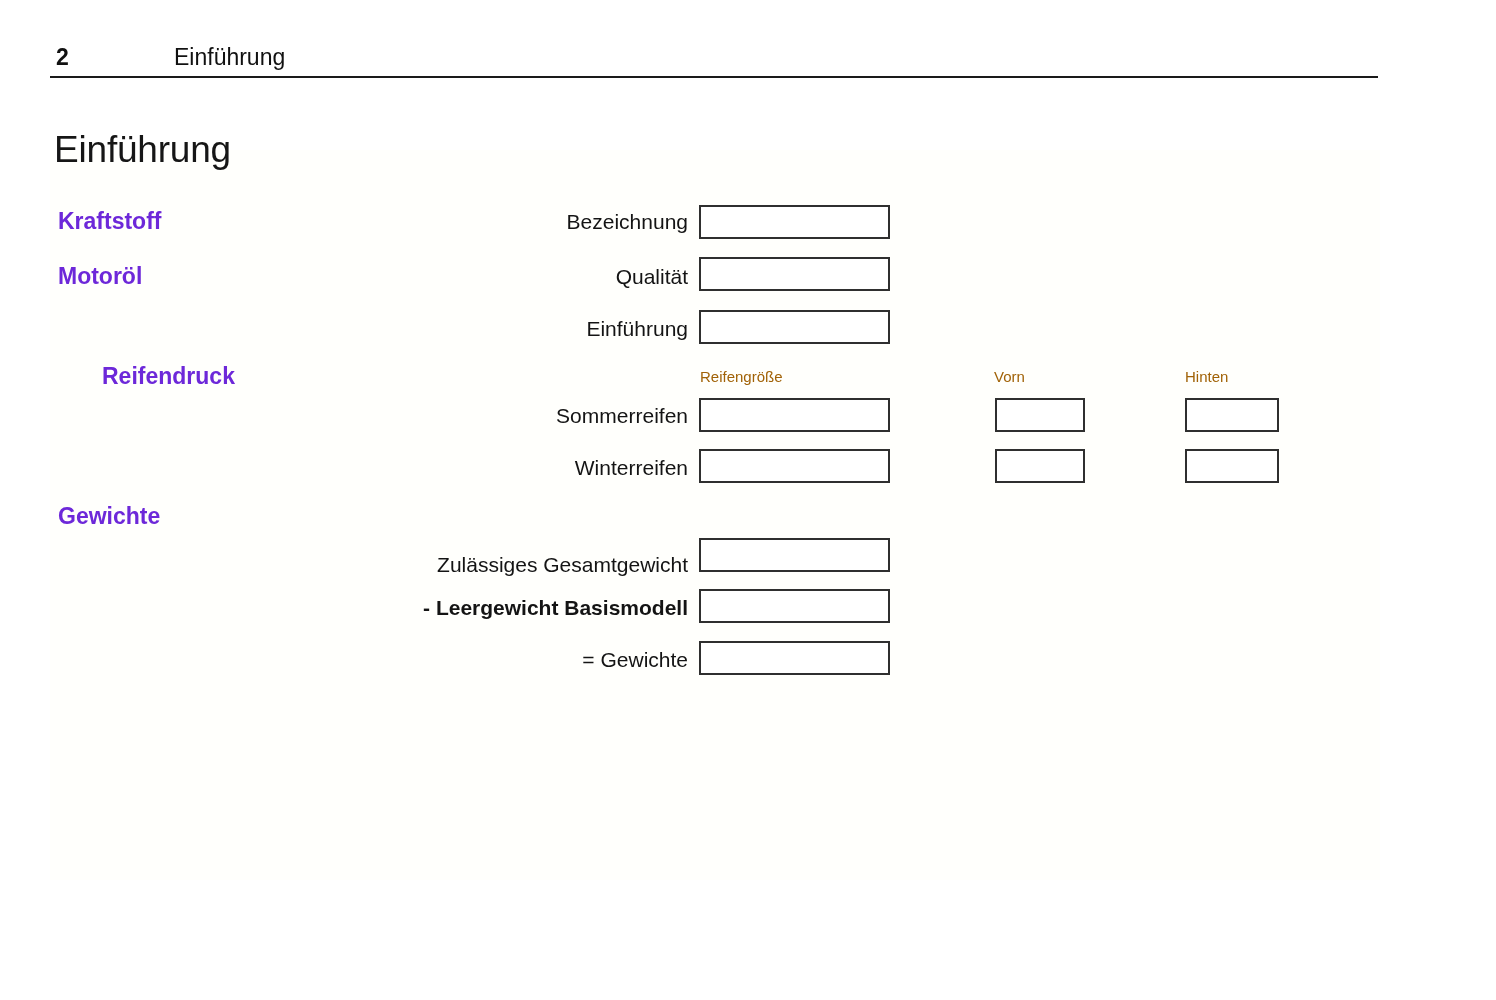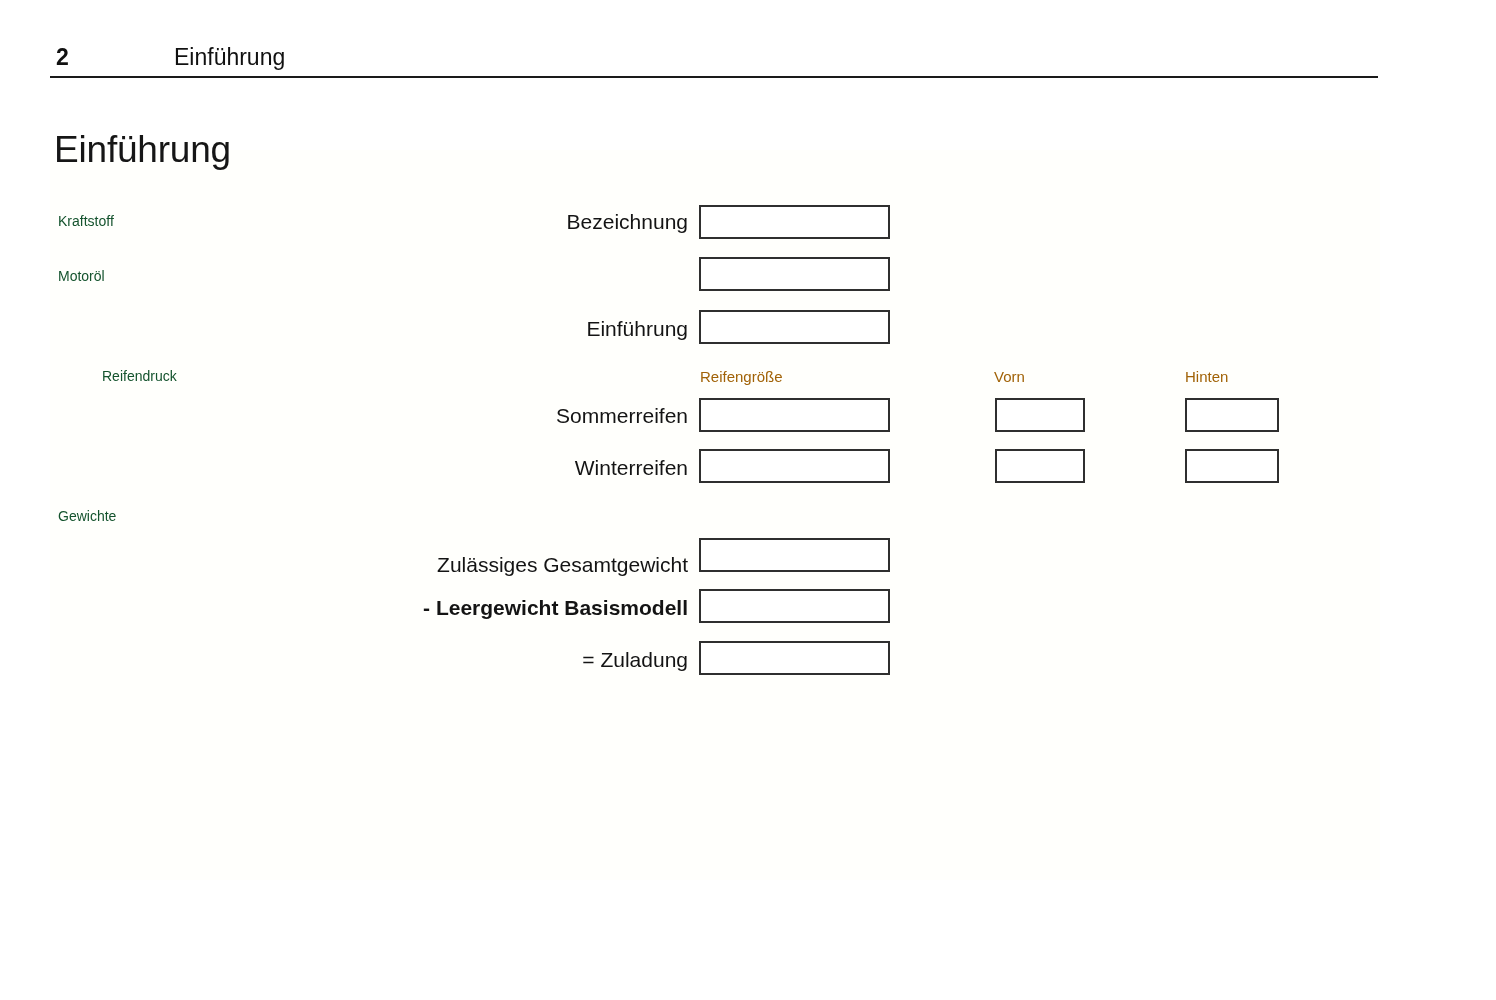--- a/index.html
+++ b/index.html
@@ -85,24 +85,25 @@
   .form-area {
     position: absolute;
     left: 0;
     top: 0;
     width: 1496px;
     height: 1000px;
   }
 
   .section-label {
     position: absolute;
-    font-size: 14px;
+    font-size: 23px;
     line-height: 21px;
-    color: #14532d;
+    color: #6d28d9;
     white-space: nowrap;
+    font-weight: bold;
   }
 
   .row-label {
     position: absolute;
     width: 640px;              
     left: 48px;
     text-align: right;
     font-size: 21px;
     line-height: 21px;
     color: #141414;
@@ -149,20 +150,21 @@
     <div class="section-label" style="left:58px; top:366px;margin-left:44px;">Reifendruck</div>
     <div class="section-label" style="left:58px; top:506px;">Gewichte</div>
 
     <div class="col-head" style="left:700px; top:366px;">Reifengröße</div>
     <div class="col-head" style="left:994px; top:366px;">Vorn</div>
     <div class="col-head" style="left:1185px; top:366px;">Hinten</div>
 
     <div class="row-label" style="top:211px;">Bezeichnung</div>
     <div class="field-box wide" style="top:205px;" title="Bezeichnung"></div>
 
+    <div class="row-label" style="top:266px;">Qualität</div>
     <div class="field-box wide" style="top:257px;" title="Qualität"></div>
 
     <div class="row-label" style="top:318px;">Einführung</div>
     <div class="field-box wide" style="top:310px;" title="Viskosität"></div>
 
     <div class="row-label" style="top:405px;">Sommerreifen</div>
     <div class="field-box wide" style="top:398px;" title="Sommerreifen"></div>
     <div class="field-box front" style="top:398px;"></div>
     <div class="field-box rear" style="top:398px;"></div>
 
@@ -170,17 +172,17 @@
     <div class="field-box wide" style="top:449px;" title="Winterreifen"></div>
     <div class="field-box front" style="top:449px;"></div>
     <div class="field-box rear" style="top:449px;"></div>
 
     <div class="row-label" style="top:546px;margin-top:8px;">Zulässiges Gesamtgewicht</div>
     <div class="field-box wide" style="top:538px;" title="Zulässiges Gesamtgewicht"></div>
 
     <div class="row-label" style="top:597px;font-weight:bold;">- Leergewicht Basismodell</div>
     <div class="field-box wide" style="top:589px;" title="- Leergewicht Basismodell"></div>
 
-    <div class="row-label" style="top:649px;">= Zuladung</div>
+    <div class="row-label" style="top:649px;">= Gewichte</div>
     <div class="field-box wide" style="top:641px;" title="= Zuladung"></div>
 
   </div>
 </div>
 
 </body></html>

